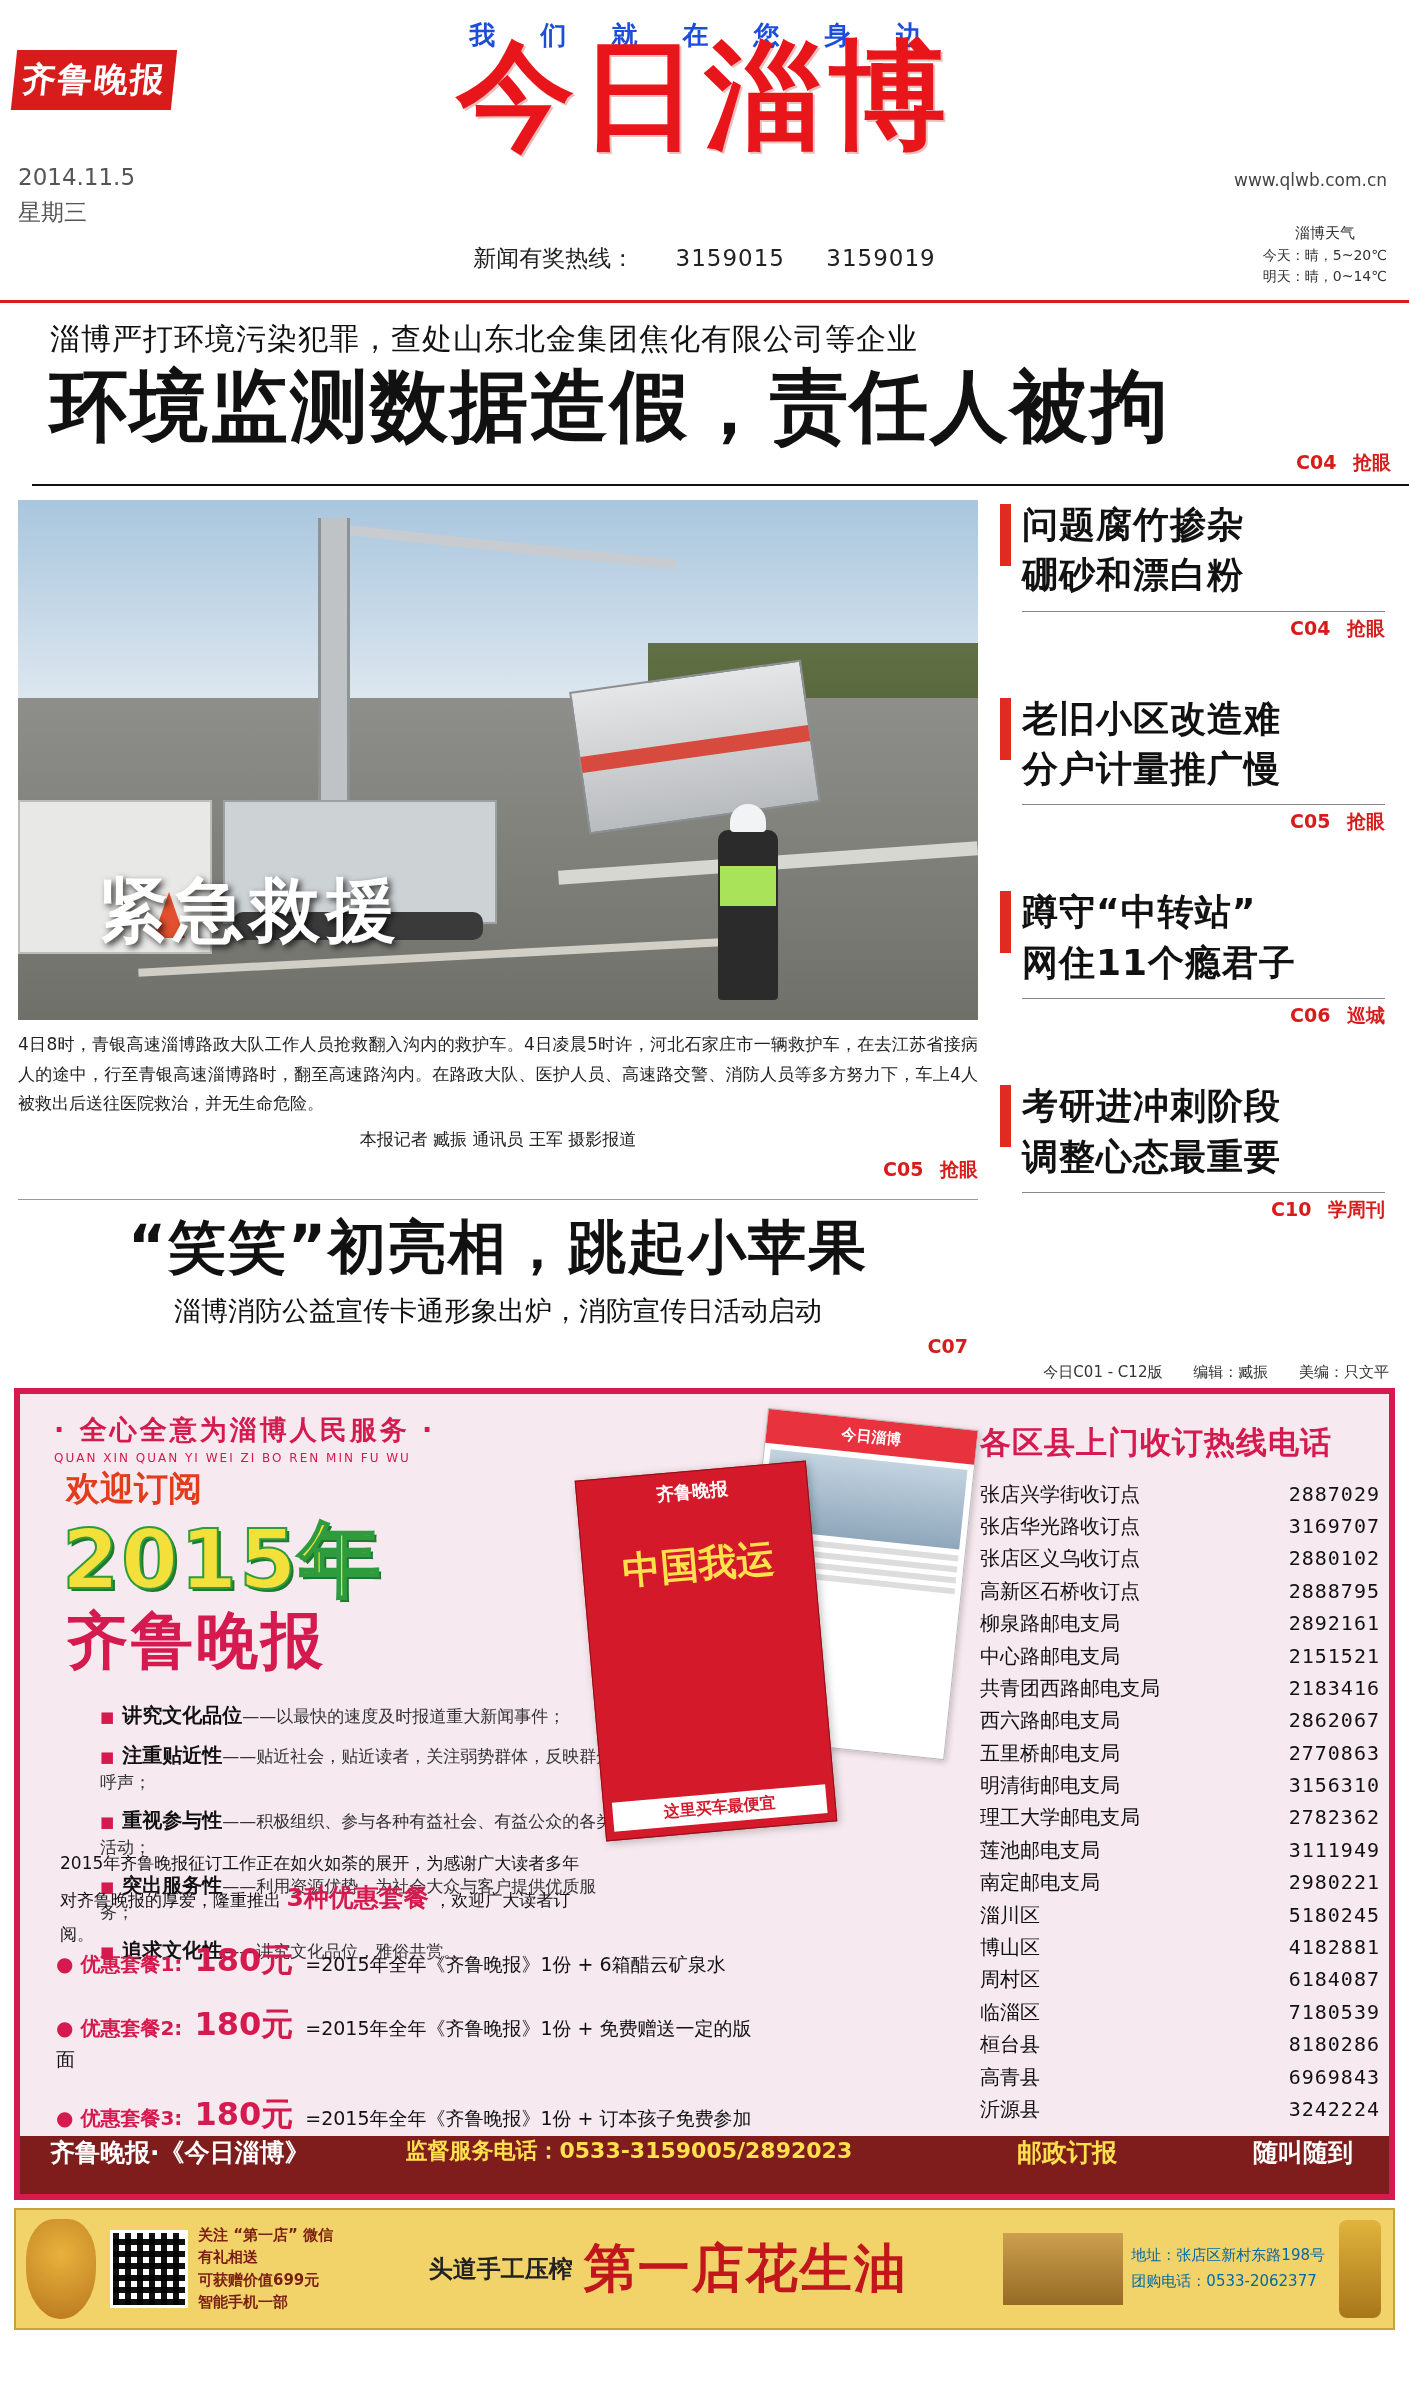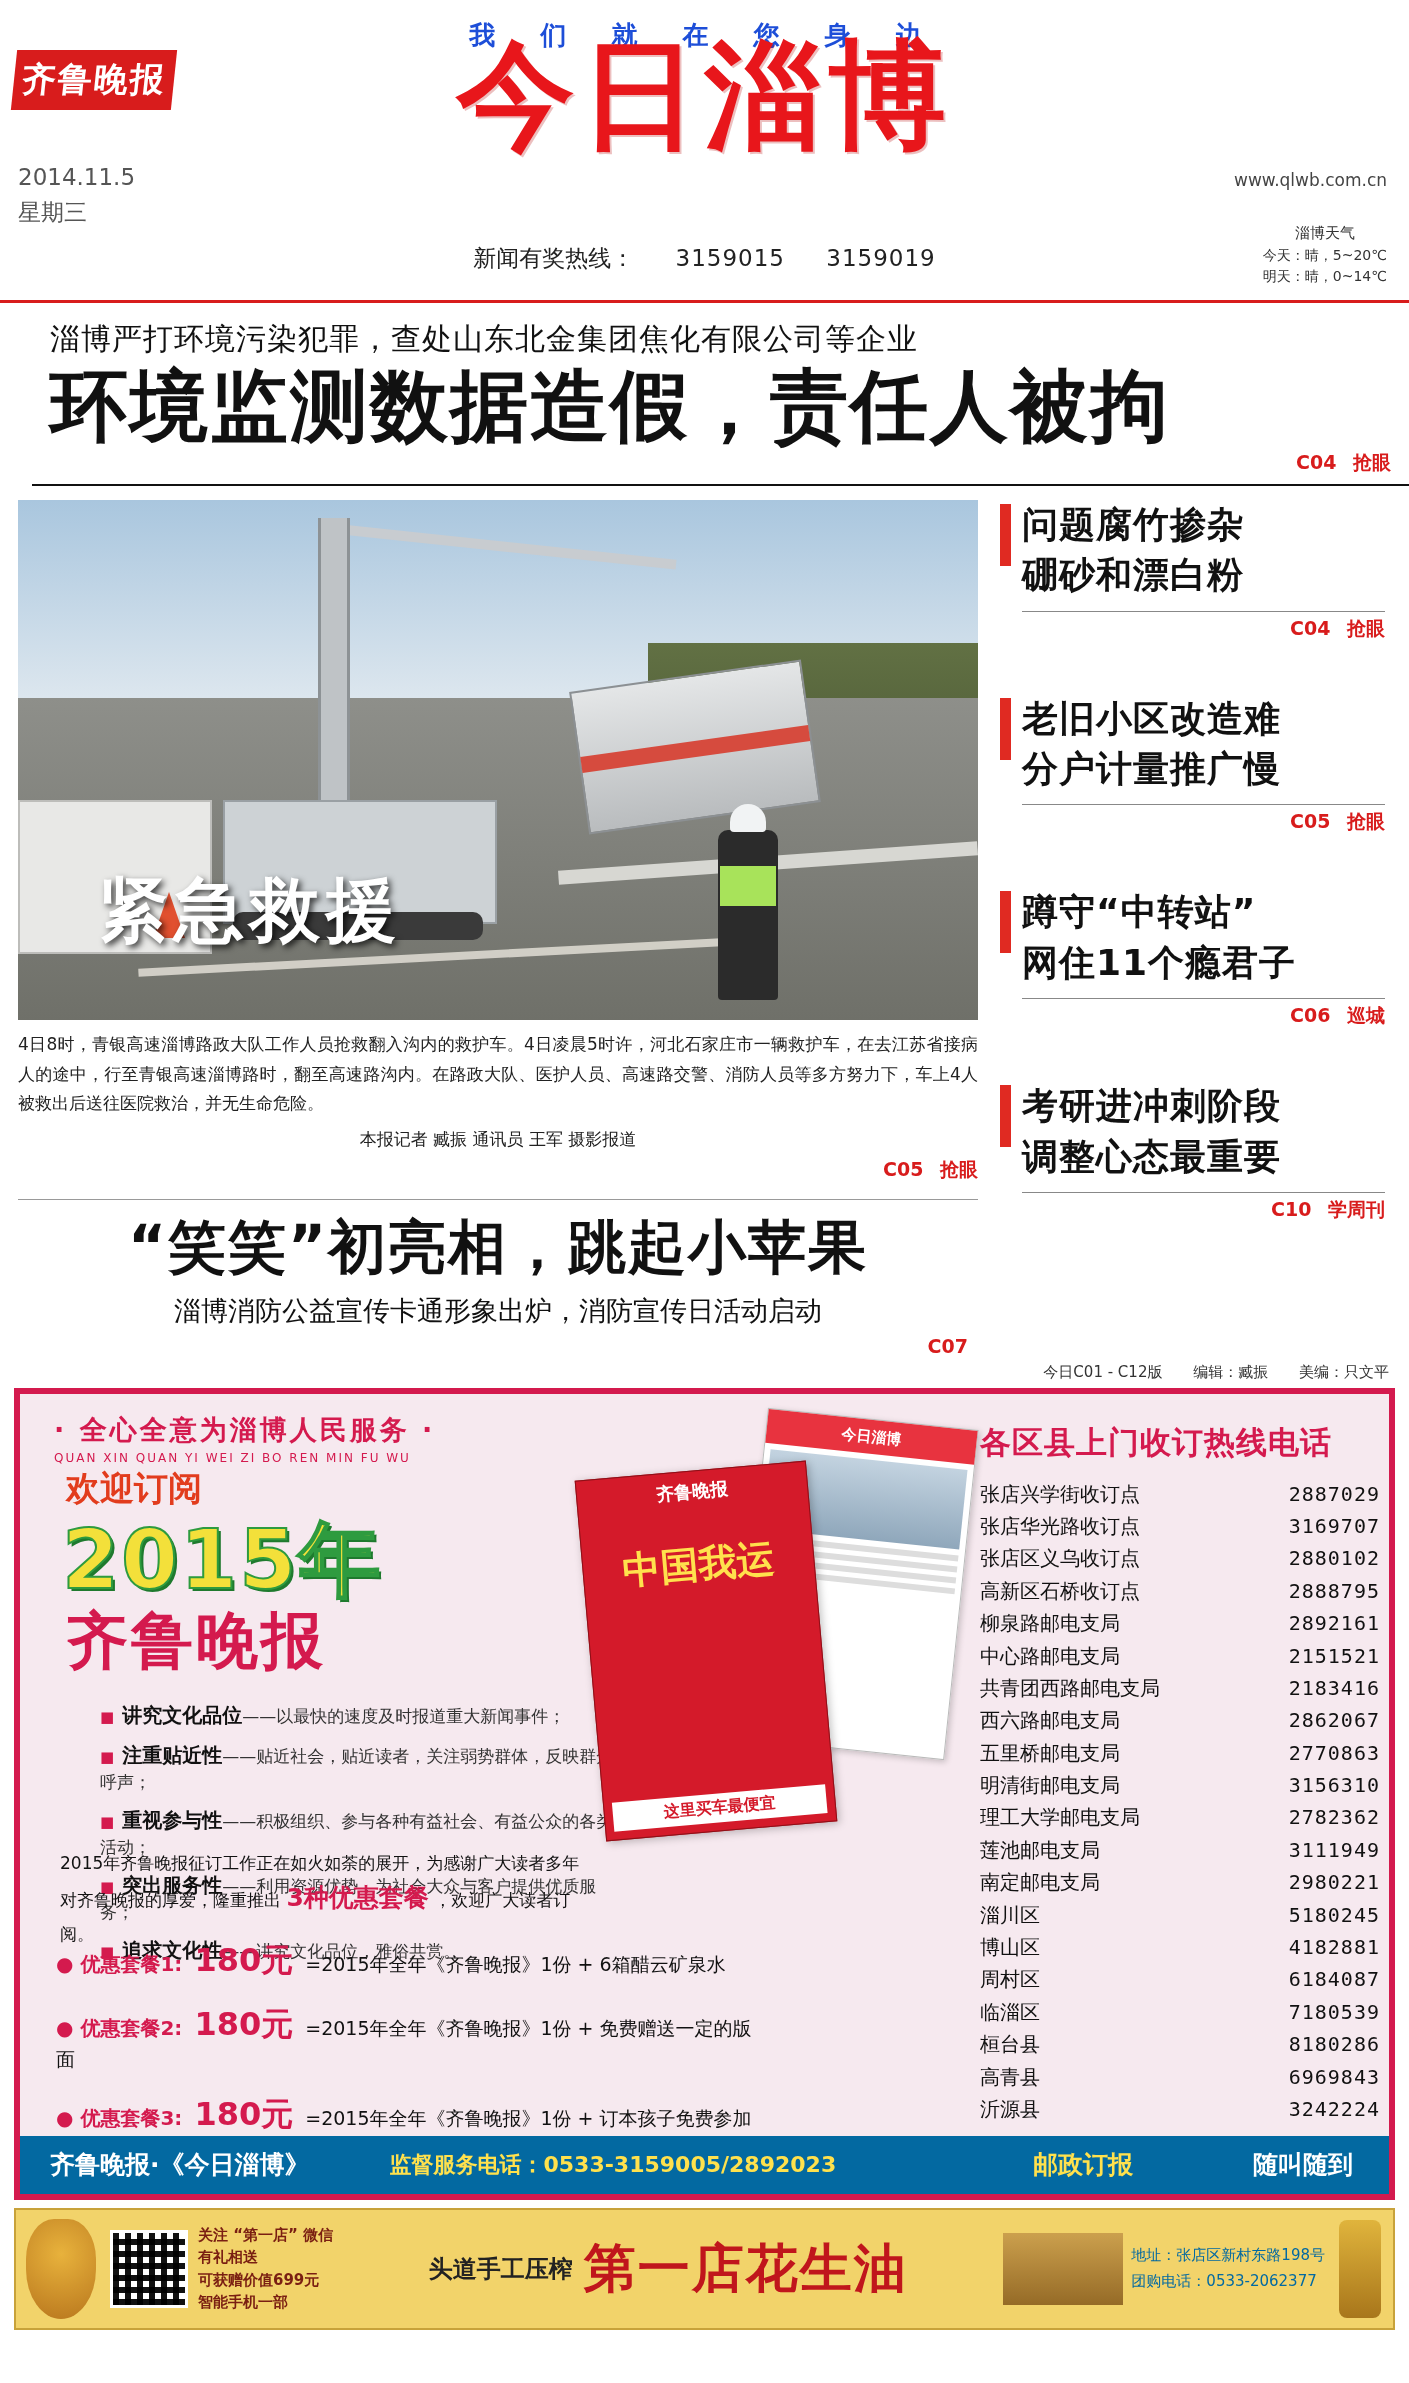--- a/index.html
+++ b/index.html
@@ -144,22 +144,22 @@
   .paper-a .pline{height:6px;background:#ddd;margin-bottom:5px;}
   .paper-b{position:absolute;left:10px;top:52px;width:230px;height:360px;background:#d41a2a;border:1px solid #8d1018;transform:rotate(-5deg);box-shadow:2px 2px 8px rgba(0,0,0,.25);}
   .paper-b .bh{color:#fff;font-size:18px;font-weight:bold;text-align:center;padding:8px 0 2px 0;}
   .paper-b .big{color:#ffe14d;font-size:38px;font-weight:bold;text-align:center;line-height:1.05;margin-top:40px;}
   .paper-b .foot{position:absolute;bottom:8px;left:8px;right:8px;background:#fff;color:#d41a2a;font-size:16px;font-weight:bold;text-align:center;padding:4px 0;}
   .ad-hotlist{position:absolute;left:960px;top:28px;width:400px;}
   .ad-hotlist h3{margin:0 0 14px 0;font-size:31px;color:#d41a4e;font-weight:bold;letter-spacing:1px;}
   .hot-row{display:flex;justify-content:space-between;font-size:20px;line-height:1.62;color:#111;}
   .hot-row .num{font-family:"DejaVu Sans Mono","Liberation Mono",monospace;letter-spacing:1px;}
   .ad-footer{
-    position:absolute;left:0;bottom:0;width:100%;height:58px;background:#0369a1;color:#fff;
-    display:flex;align-items:center;
+    position:absolute;left:0;bottom:0;width:100%;height:58px;background:#7f1d1d;color:#fff;
+    display:flex;gap:16px;
   }
   .ad-footer .f1{font-size:25px;font-weight:bold;margin-left:30px;}
   .ad-footer .f2{font-size:22px;font-weight:bold;margin-left:80px;color:#ffe14d;}
   .ad-footer .f3{font-size:25px;font-weight:bold;margin-left:auto;margin-right:120px;color:#ffe14d;}
   .ad-footer .f4{font-size:25px;font-weight:bold;margin-right:36px;color:#fff;}
 
   
   .strip{
     position:relative;margin:8px 14px 0 14px;height:118px;background:#f2d36a;
     border:2px solid #c8a23a;display:flex;align-items:center;overflow:hidden;

